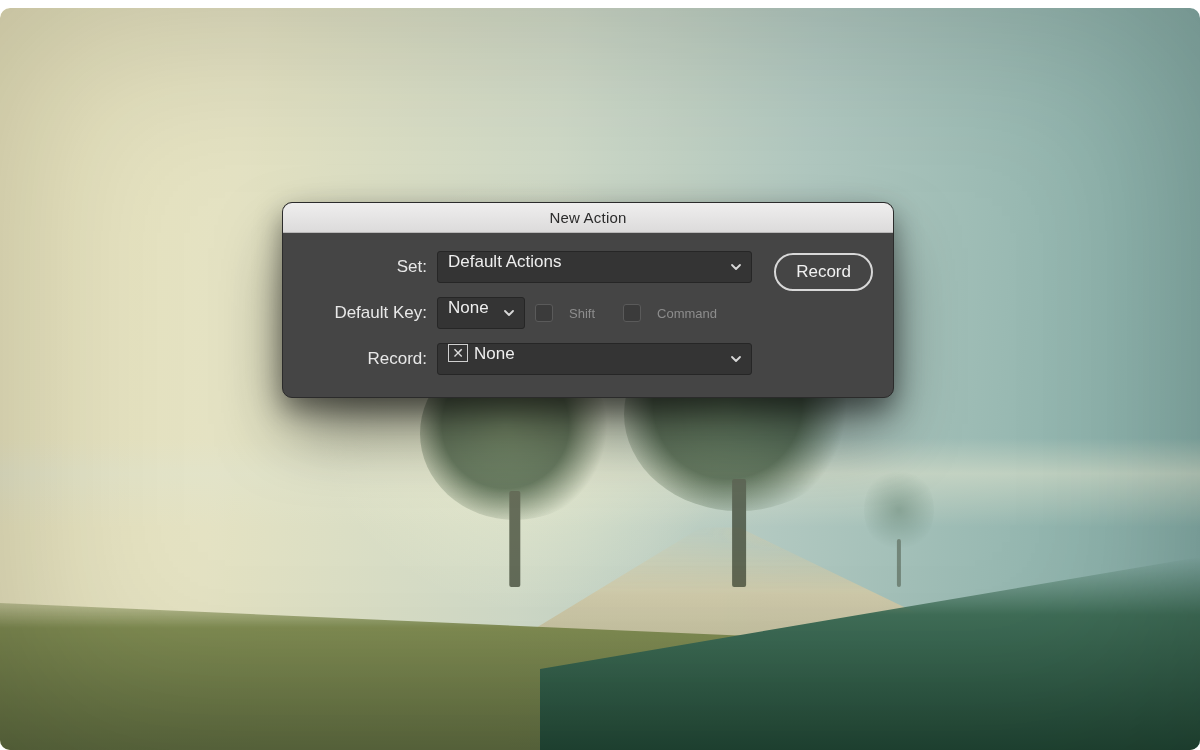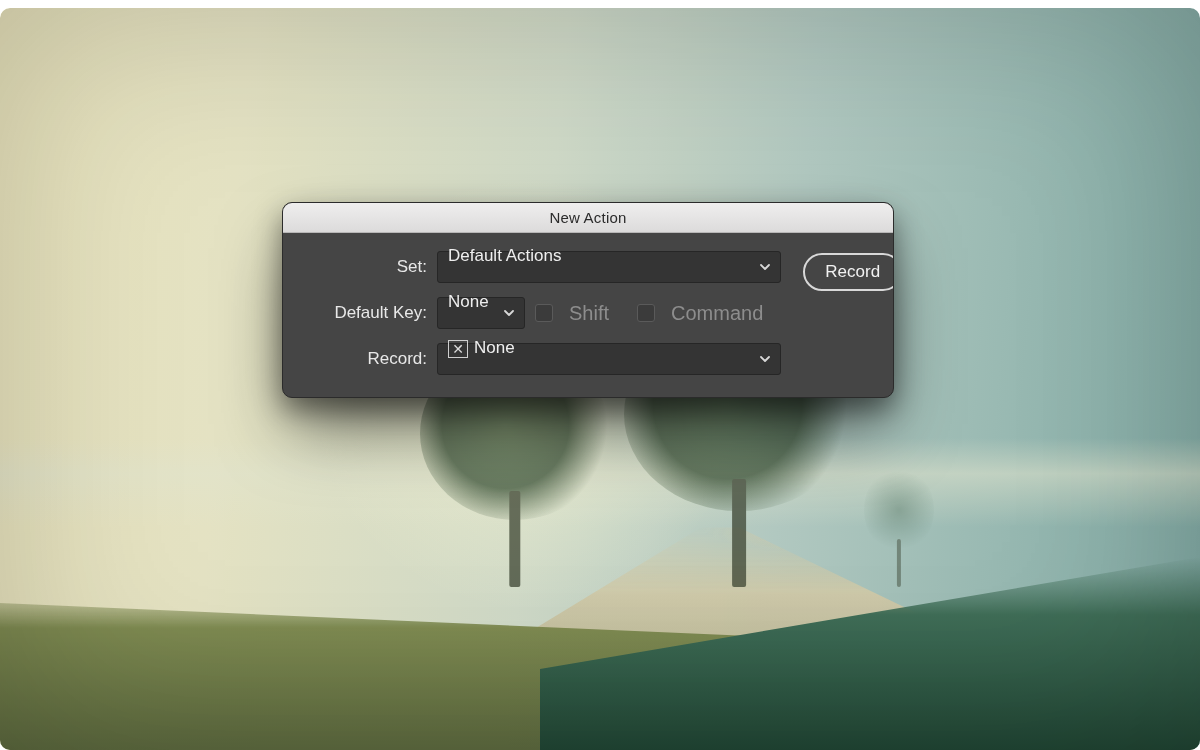--- a/index.html
+++ b/index.html
@@ -97,42 +97,42 @@
     box-shadow: 0 0 0 1px #0d2d63 inset;
     color:#fff; font-size:17px;
     padding:0 8px;
     outline:none;
     border-radius:2px;
   }
 
   .select {
     position:relative; height:32px;
     background:#343434; border:1px solid #262626; border-radius:3px;
-    display:flex; align-items:flex-end; padding:0 30px 16px 10px;
+    display:flex; align-items:flex-start; padding:0 30px 3px 10px;
     color:#eee; font-size:17px; cursor:default;
   }
   .select.full { flex:1; }
   .select.small{ width:88px; }
   .select .chev {
     position:absolute; right:9px; top:50%; transform:translateY(-50%);
     width:12px; height:12px;
   }
   .select .chev svg { width:12px; height:12px; display:block; }
   .select .swatch {
     width:20px; height:18px; border:1px solid #cfcfcf; margin-right:6px;
     display:flex; align-items:center; justify-content:center;
     font-size:14px; color:#dcdcdc; line-height:1;
   }
 
   .chk {
     width:18px; height:18px;
     background:#3b3b3b; border:1px solid #5a5a5a; border-radius:3px;
     display:inline-block;
   }
-  .chk-label { color:#8d8d8d; font-size:20px; margin-left:6px; margin-right:18px; }
+  .chk-label { color:#8d8d8d; font-size:13px; margin-left:6px; margin-right:18px; }
 
   .buttons { display:flex; flex-direction:column; gap:24px; padding-top:2px; }
   .btn {
     min-width:92px; height:38px; padding:0 20px;
     border-radius:20px; border:2px solid #d8d8d8;
     background:transparent; color:#f1f1f1;
     font-size:17px; display:flex; align-items:center; justify-content:flex-end;
     cursor:default;
   }
   .btn.secondary { border-color:#a9a9a9; }

